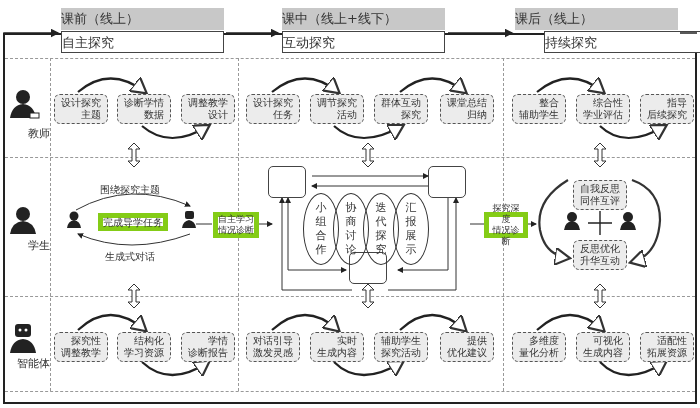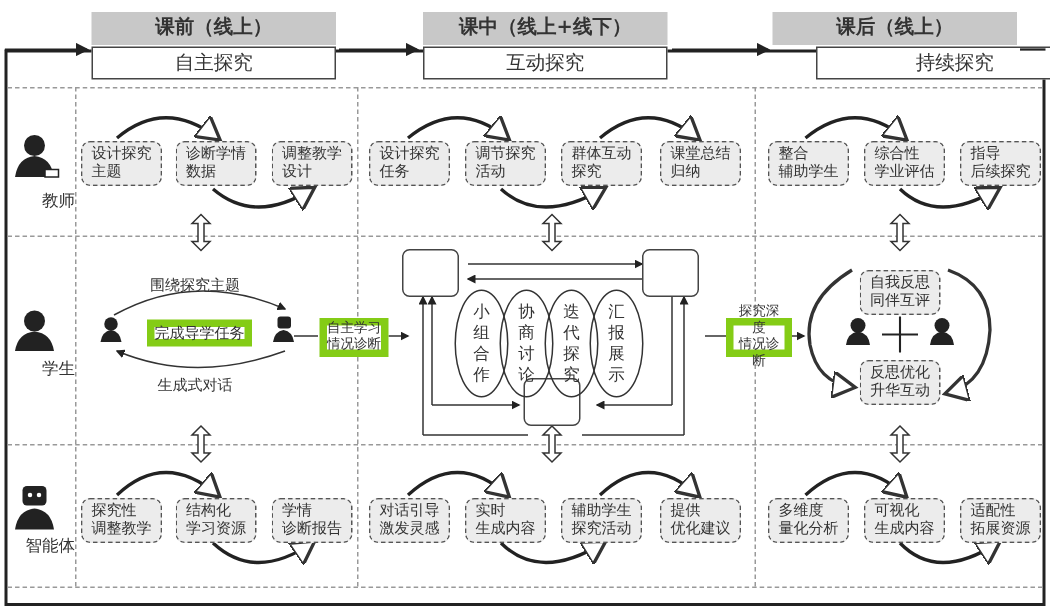--- a/index.html
+++ b/index.html
@@ -1,28 +1,28 @@
 <!DOCTYPE html>
 <html><head>
 <meta charset="utf-8">
 <style>
   html, body { margin: 0; padding: 0; background: #ffffff; }
   body { width: 700px; height: 408px; position: relative; overflow: hidden;
          font-family: "DejaVu Serif", "Liberation Serif", serif; color: #333; }
   .phase-head { position: absolute; height: 22px; background: #c8c8c8; color: #333;
-                font-size: 13px; text-align: center; line-height: 22px; font-weight: bold; }
+                font-size: 13px; text-align: left; line-height: 22px; }
   .phase-sub { position: absolute; height: 22px; background: #fff; border: 1px solid #444;
-               font-size: 13px; text-align: center; line-height: 22px; box-sizing: border-box; }
+               font-size: 13px; text-align: left; line-height: 22px; box-sizing: border-box; font-family: Liberation Serif, serif; }
   .outer { position: absolute; left: 3px; top: 33px; width: 694px; height: 371px;
            border: 2px solid #222; box-sizing: border-box; }
   .hdash { position: absolute; height: 0; border-top: 1px dashed #999; }
   .vdash { position: absolute; width: 0; border-left: 1px dashed #999; }
   .node { position: absolute; width: 54px; height: 30px; background: #ececec;
           border: 1.5px dashed #555; border-radius: 6px; box-sizing: border-box;
-          font-size: 10px; line-height: 12px; text-align: left;
+          font-size: 10px; line-height: 12px; text-align: right;
           display: flex; align-items: center; justify-content: center; white-space: pre-line; color: #333; }
   .role { position: absolute; width: 50px; text-align: right; font-size: 11px; }
   .lbl { position: absolute; font-size: 10px; white-space: nowrap; text-align: center; }
   .sbox { position: absolute; border: 5px solid #84cc16; background: #fff; font-size: 9px;
           line-height: 11px; text-align: center; display:flex; align-items:center; justify-content:center;
           white-space: pre-line; box-sizing: border-box; }
   .avatar-box { position: absolute; width: 38px; height: 32px; border: 1.2px solid #444;
                 border-radius: 5px; background: #fff; box-sizing: border-box; }
   .ellipse { position: absolute; width: 36px; height: 72px; border: 1px solid #333;
              border-radius: 50%; box-sizing: border-box; font-size: 11px; line-height: 14px;

